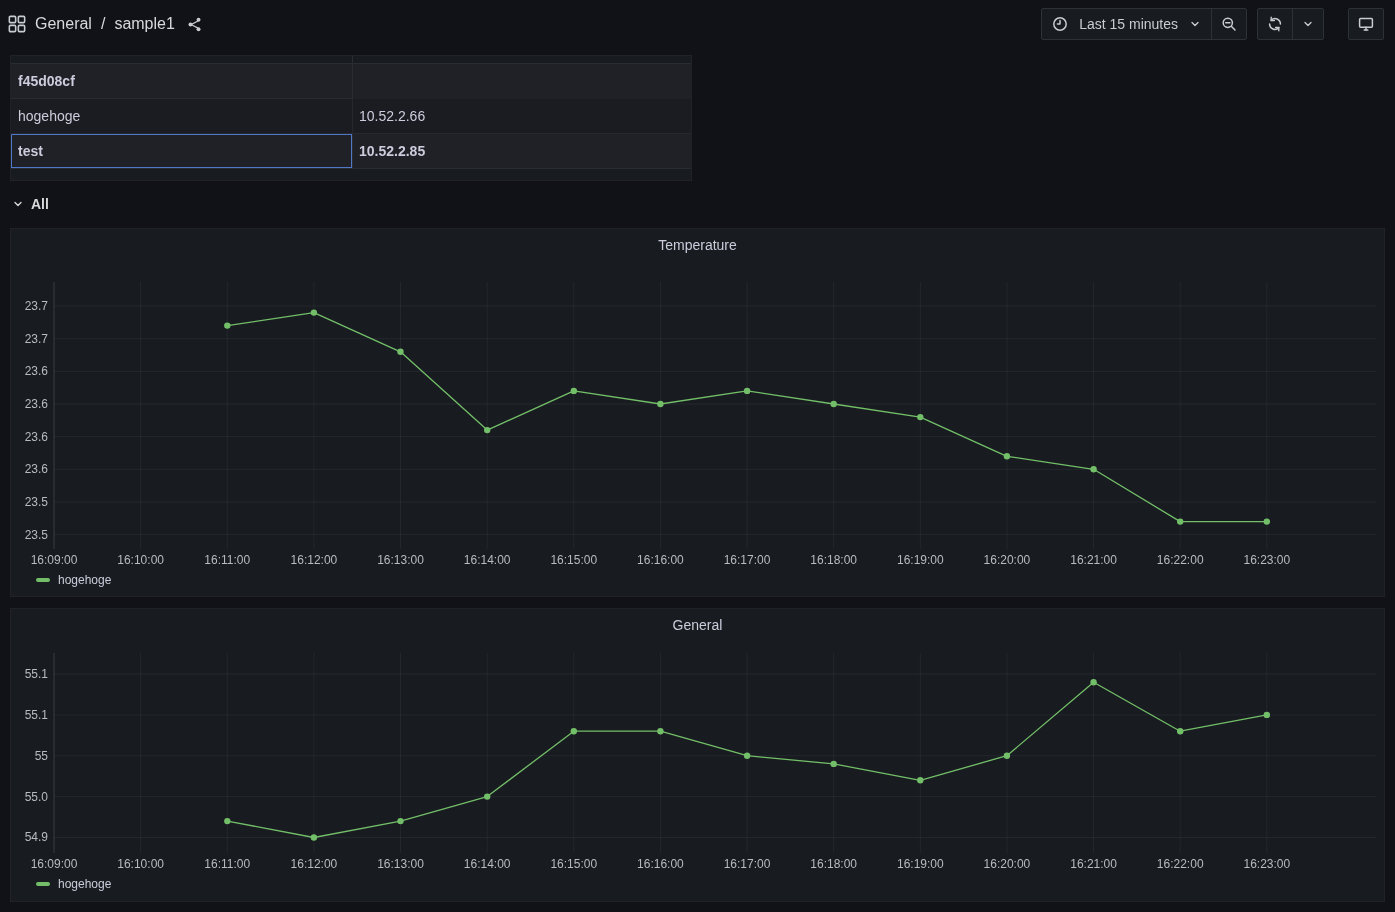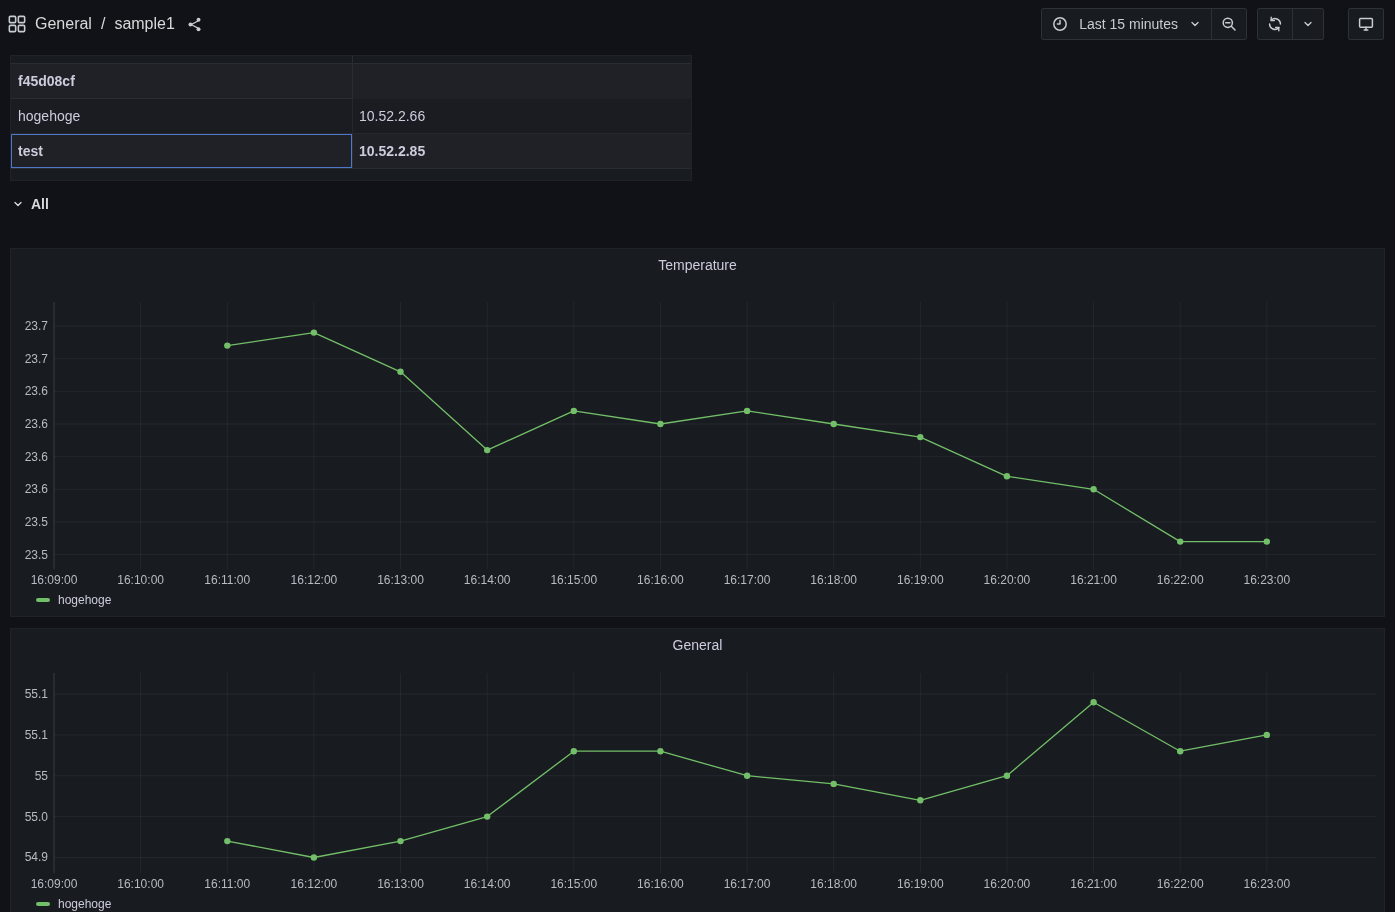--- a/index.html
+++ b/index.html
@@ -39,21 +39,21 @@
   .t-cell.c2 { flex:1; padding-left:6px; }
   .t-cell.focused { box-shadow:inset 0 0 0 1px #4f79c8; border-radius:1px; }
 
   
   .row-toggle { position:absolute; left:10px; top:192px; height:24px;
                 display:flex; align-items:center; gap:7px; padding-left:2px; cursor:pointer; }
   .row-toggle .label { font-size:14px; font-weight:600; color:#d8d9da; }
 
   
   .panel { position:absolute; left:10px; width:1375px; background:#181b1f;
-           border:1px solid #202226;margin-top:20px; }
+           border:1px solid #202226; }
   .panel.temp { top:228px; height:369px; }
   .panel.hum  { top:608px; height:294px; }
   .panel-title { position:absolute; left:0; right:0; top:8px; text-align:center;
                  font-size:14px; font-weight:500; color:#ccccdc; }
   .panel svg { position:absolute; left:0; top:0; }
   svg text { font-family:"Liberation Sans", sans-serif; }
   .legend { position:absolute; left:25px; display:flex; align-items:center; gap:8px; cursor:pointer; }
   .panel.temp .legend { top:344px; }
   .panel.hum  .legend { top:268px; }
   .legend .swatch { width:14px; height:4px; border-radius:2px; background:#73bf69; }

